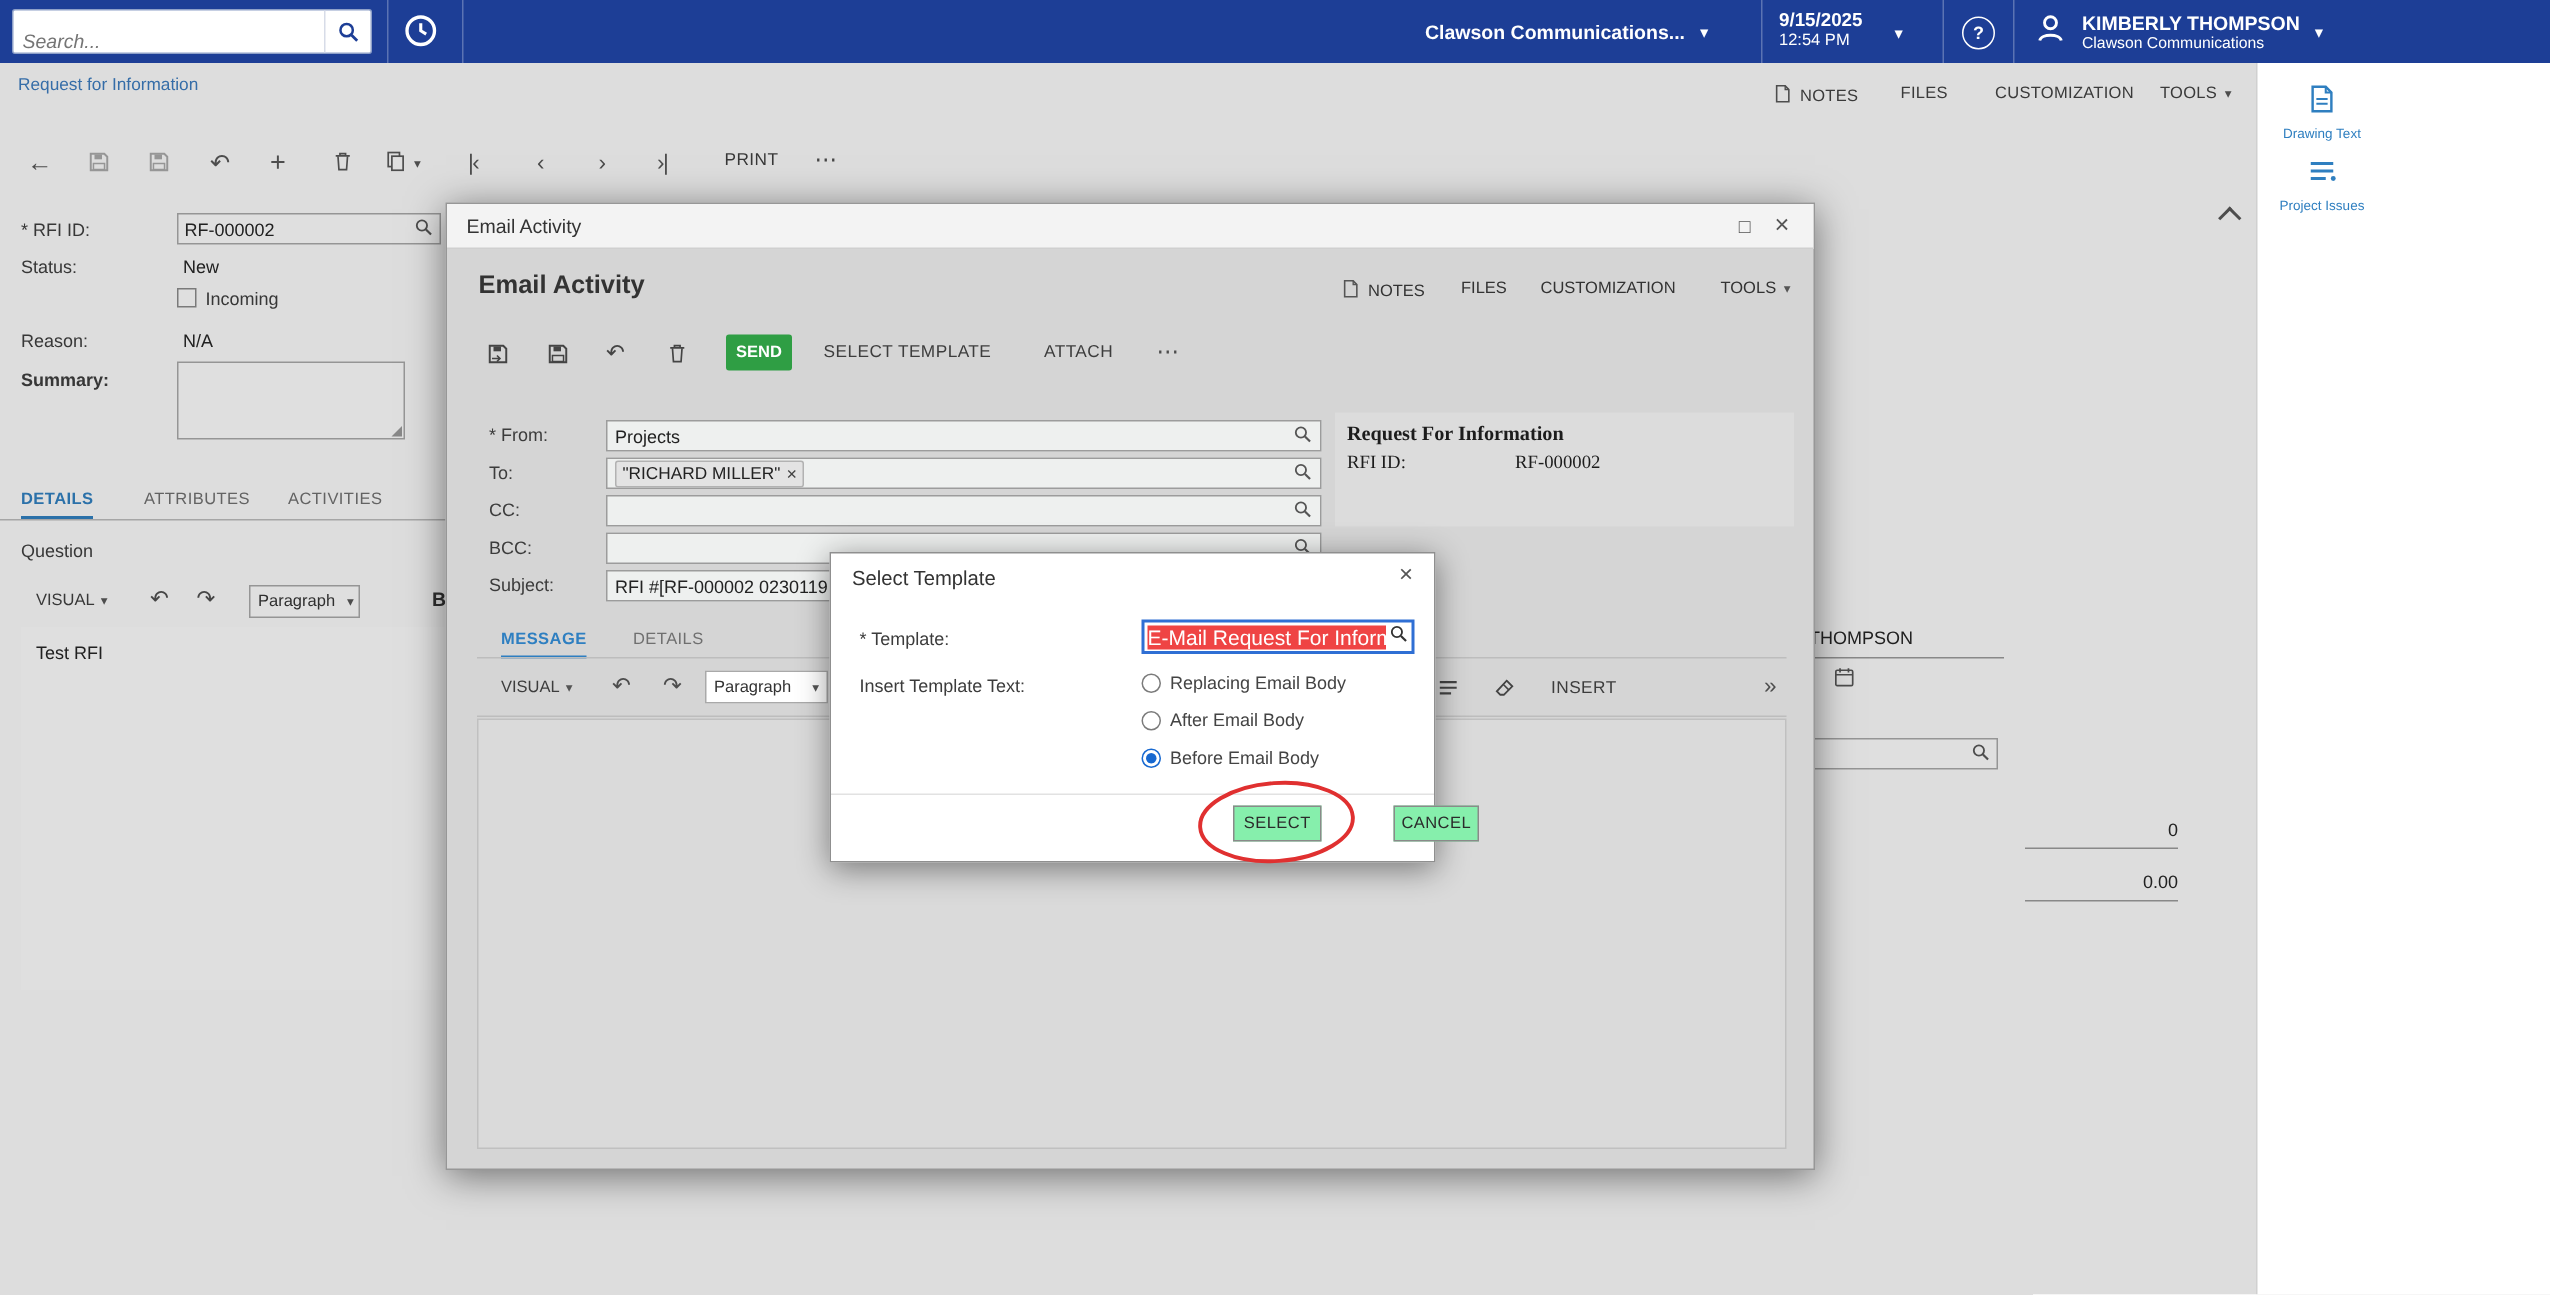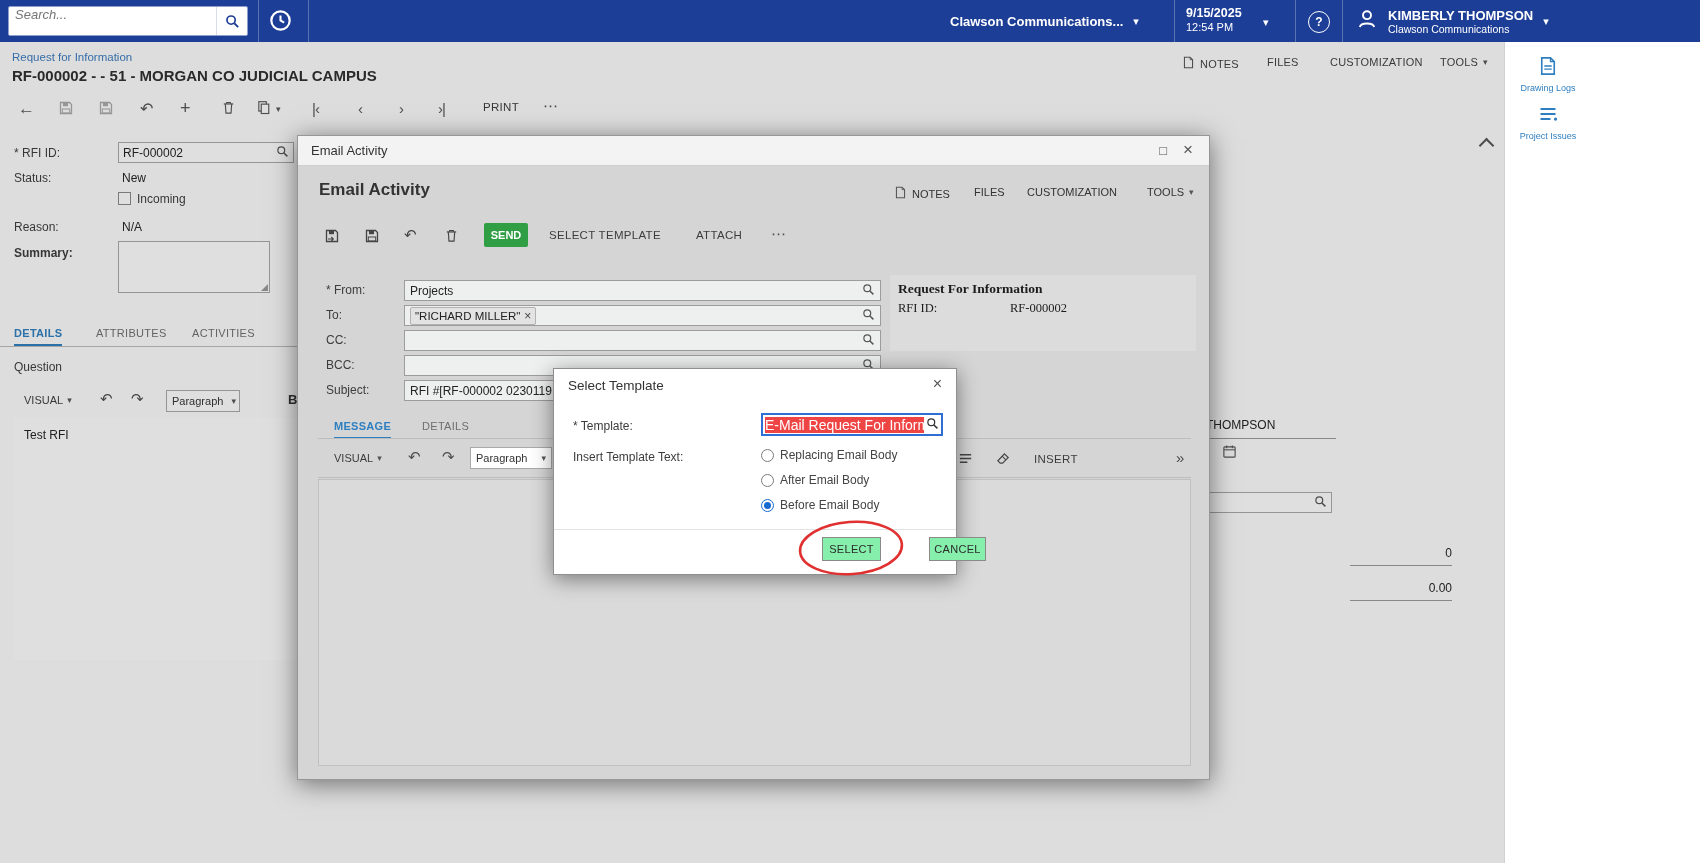--- a/index.html
+++ b/index.html
@@ -3,21 +3,21 @@
 <meta charset="utf-8">
 <style>
   html,body{margin:0;padding:0;background:#fff;}
   body{font-family:"Liberation Sans", sans-serif; -webkit-font-smoothing:antialiased;}
   .screen{position:relative;width:1700px;height:863px;overflow:hidden;background:#fff;}
   .abs{position:absolute;}
 
   
   .topbar{position:absolute;left:0;top:0;width:1700px;height:42px;background:#1d3e96;z-index:40;color:#fff;}
   .tb-sep{position:absolute;top:0;width:1px;height:42px;background:rgba(255,255,255,.28);}
-  .searchwrap{position:absolute;left:8px;top:6px;width:238px;height:28px;background:#fff;border:1px solid #8ea0c8;border-radius:2px;display:flex;align-items:flex-start;}
+  .searchwrap{position:absolute;left:8px;top:6px;width:238px;height:28px;background:#fff;border:1px solid #8ea0c8;border-radius:2px;display:flex;align-items:flex-end;}
   .searchwrap input{flex:1;border:0;outline:0;background:transparent;font:italic 13px "Liberation Sans",sans-serif;color:#777;padding:0 6px;min-width:0;}
   .searchbtn{width:30px;height:100%;display:flex;align-items:center;justify-content:center;color:#1d3e96;border-left:1px solid #d7dce8;cursor:pointer;}
   .tb-icon{color:#fff;display:flex;align-items:center;justify-content:center;cursor:pointer;}
   .tb-text{font-size:13px;color:#fff;white-space:nowrap;}
   .tb-chev{font-size:11px;color:#fff;}
   .helpcirc{width:20px;height:20px;border:1.6px solid #fff;border-radius:50%;display:flex;align-items:center;justify-content:center;font-size:12px;font-weight:bold;color:#fff;cursor:pointer;}
   .uname{font-size:13px;font-weight:bold;line-height:15px;white-space:nowrap;}
   .uorg{font-size:10.5px;line-height:12px;white-space:nowrap;}
   .datetxt{font-size:12.5px;font-weight:bold;line-height:15px;}
   .timetxt{font-size:11px;line-height:13px;}
@@ -91,21 +91,20 @@
   .annot{position:absolute;z-index:30;pointer-events:none;}
 </style>
 </head>
 <body>
 
 <div class="screen">
 
   <div class="content-bg"></div>
 
   <div class="abs crumb" style="left:12px;top:51px;">Request for Information</div>
-  <div class="abs pagetitle" style="left:12px;top:67px;">RF-000002 - - 51 - MORGAN CO JUDICIAL CAMPUS</div>
 
   <div class="abs hact" style="left:1182px;top:56px;">
     <span><svg width="13" height="13" viewBox="0 0 16 16">
           <path d="M3 1.5h7l3 3V14.5H3z" fill="none" stroke="#555" stroke-width="1.3"></path>
           <path d="M10 1.5v3h3" fill="none" stroke="#555" stroke-width="1.1"></path>
         </svg></span>
     <span>NOTES</span>
   </div>
   <div class="abs hact" style="left:1267px;top:56px;">
       <span>FILES</span>
@@ -219,21 +218,21 @@
 
   <div class="dim"></div>
 
   <div class="sidepanel">
     <div class="sp-item" style="top:14px;">
       <span><svg width="20" height="20" viewBox="0 0 16 16">
             <path d="M3 1.5h7l3 3V14.5H3z" fill="none" stroke="#2f7fc0" stroke-width="1.3"></path>
             <path d="M10 1.5v3h3" fill="none" stroke="#2f7fc0" stroke-width="1.1"></path>
             <path d="M5 8h6M5 10.5h6" stroke="#2f7fc0" stroke-width="1.1"></path>
           </svg></span>
-      <span class="splbl">Drawing Logs</span>
+      <span class="splbl">Drawing Text</span>
     </div>
     <div class="sp-item" style="top:62px;">
       <span><svg width="20" height="20" viewBox="0 0 16 16">
             <path d="M2 4h12M2 8h12M2 12h8" stroke="#2f7fc0" stroke-width="1.6"></path>
             <circle cx="14" cy="12" r="1.3" fill="#2f7fc0"></circle>
           </svg></span>
       <span class="splbl">Project Issues</span>
     </div>
   </div>
 

